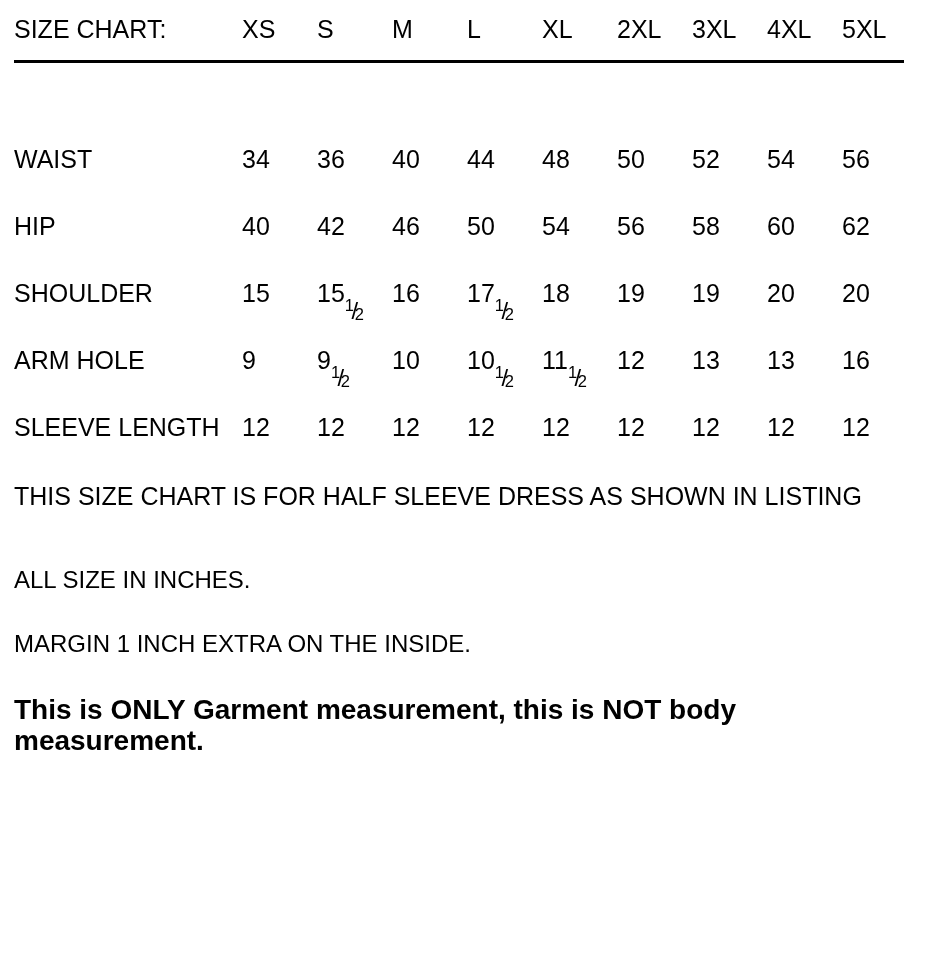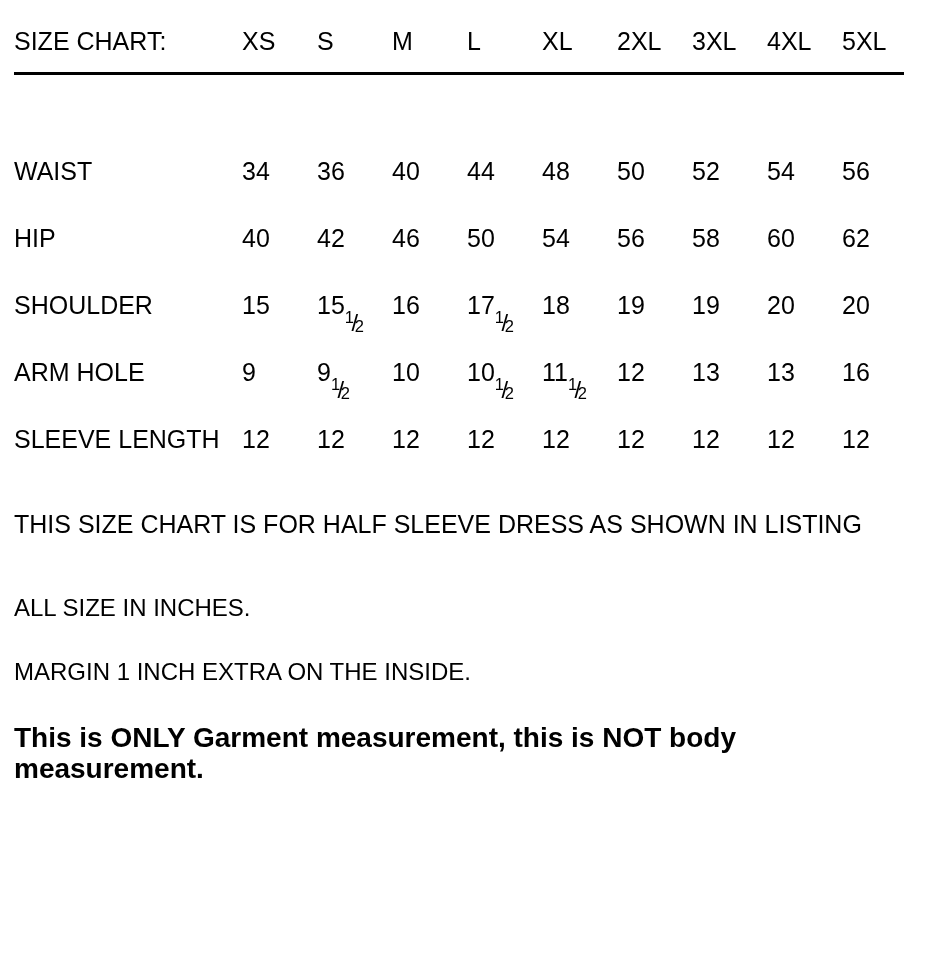--- a/index.html
+++ b/index.html
@@ -12,21 +12,21 @@
     height: 959px;
     font-family: "Liberation Sans", sans-serif;
     color: #000000;
     overflow: hidden;
   }
   .page {
     position: relative;
     width: 931px;
     height: 959px;
     box-sizing: border-box;
-    padding: 14px 14px 0 14px;
+    padding: 2px 14px 0 14px;
   }
   table.size-chart {
     width: 903px;
     border-collapse: collapse;
     table-layout: fixed;
   }
   table.size-chart th,
   table.size-chart td {
     font-size: 25px;
     font-weight: normal;
@@ -78,21 +78,21 @@
     top: -0.02em;
     font-size: 0.95em;
   }
   .frac .den {
     position: absolute;
     left: 0.60em;
     top: 0.22em;
     font-size: 0.66em;
   }
   .notes {
-    margin-top: 38px;
+    margin-top: 22px;
   }
   .note-main {
     font-size: 25px;
     line-height: 1.1;
     margin: 0 0 56px 0;
   }
   .note-line {
     font-size: 24px;
     line-height: 1.1;
     margin: 0 0 38px 0;

